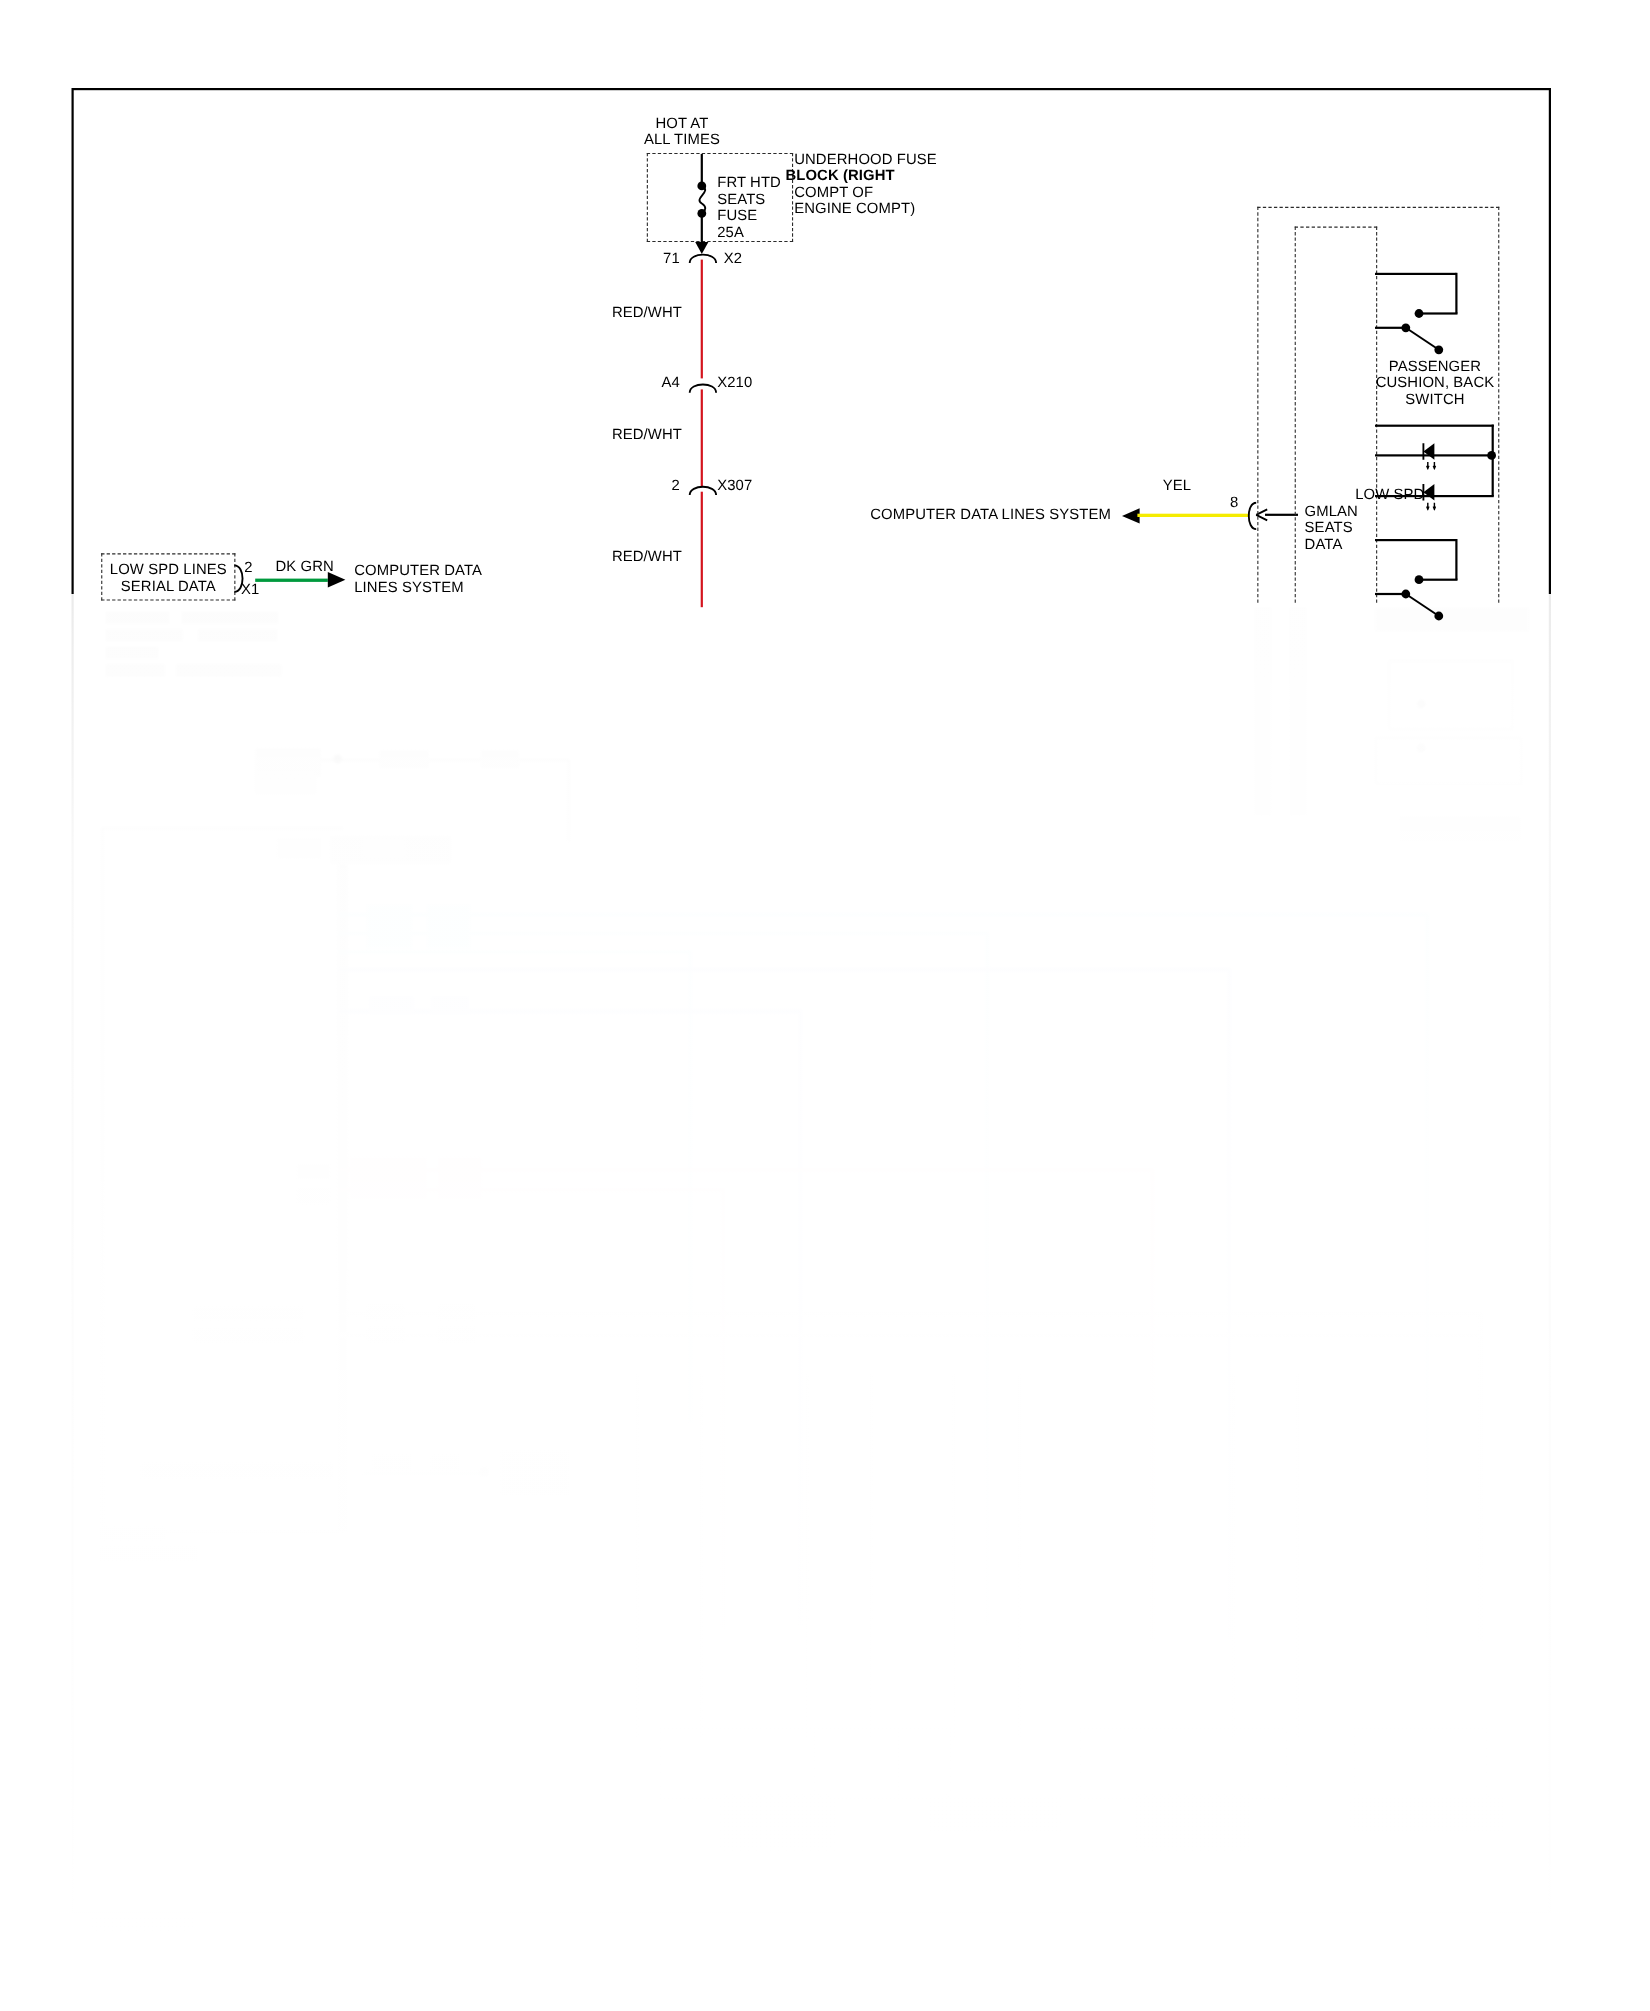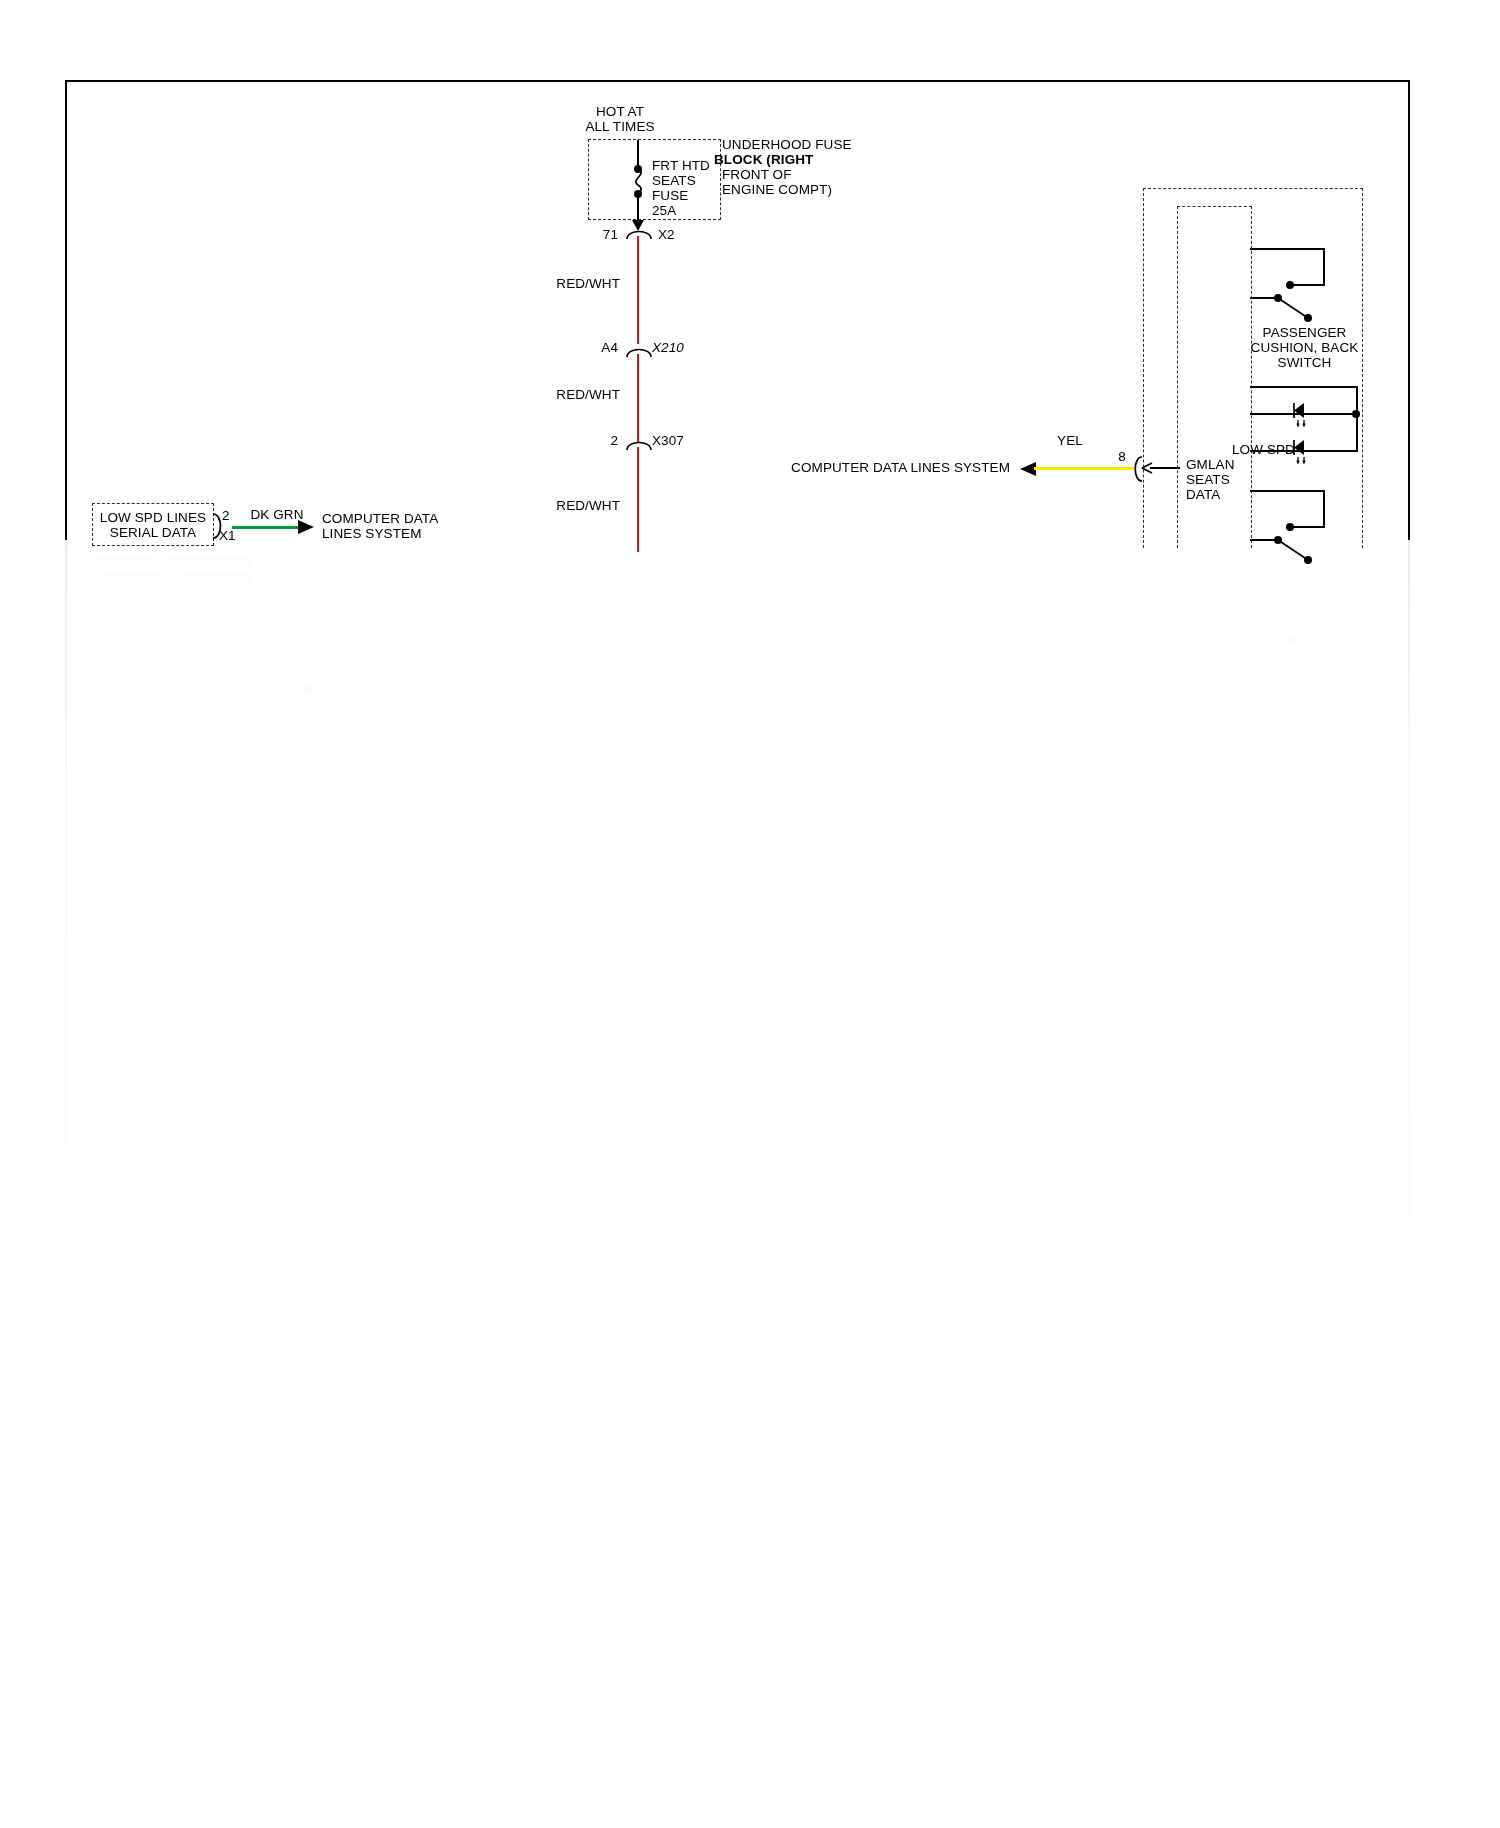--- a/index.html
+++ b/index.html
@@ -147,21 +147,21 @@
 
   <div class="abs" style="left:0;top:0;width:1500px;height:1828px;z-index:60;">
 
     <div class="txt c" style="left:560px;top:105px;width:120px;">HOT AT</div>
     <div class="txt c" style="left:560px;top:120px;width:120px;">ALL TIMES</div>
 
     <div class="dash-box" style="left:588px;top:139px;width:133px;height:81px;"></div>
 
     <div class="txt" style="left:722px;top:138px;">UNDERHOOD FUSE</div>
     <div class="txt" style="left:714px;top:153px;font-weight:bold;">BLOCK (RIGHT</div>
-    <div class="txt" style="left:722px;top:168px;">FRONT OF</div>
+    <div class="txt" style="left:722px;top:168px;">COMPT OF</div>
     <div class="txt" style="left:722px;top:183px;">ENGINE COMPT)</div>
 
     <div class="vline" style="left:637px;top:140px;height:29px;"></div>
 
     <div class="dot" style="left:634px;top:165px;"></div>
     <svg class="abs" style="left:628px;top:168px;" width="24" height="30" viewBox="0 0 24 30">
       <path d="M10,1 C20,6 2,12 10,17 C18,22 8,26 10,29" fill="none" stroke="#000" stroke-width="1.7"></path>
     </svg>
     <div class="dot" style="left:634px;top:190px;"></div>
 
@@ -181,21 +181,21 @@
     <div class="txt r" style="left:580px;top:228px;width:38px;">71</div>
     <div class="txt" style="left:658px;top:228px;">X2</div>
 
     <div class="w v" style="left:637px;top:236px;height:108px;background:#d4141e;width:2.4px;"></div>
     <div class="txt r" style="left:500px;top:277px;width:120px;">RED/WHT</div>
 
     <svg class="abs" style="left:625px;top:344px;" width="28" height="14" viewBox="0 0 28 14">
       <path d="M2,13 C2,3 26,3 26,13" fill="none" stroke="#000" stroke-width="1.7"></path>
     </svg>
     <div class="txt r" style="left:572px;top:341px;width:46px;">A4</div>
-    <div class="txt" style="left:652px;top:341px;font-style:italic;">X210</div>
+    <div class="txt" style="left:652px;top:341px;">X210</div>
 
     <div class="w v" style="left:637px;top:354px;height:88px;background:#d4141e;width:2.4px;"></div>
     <div class="txt r" style="left:500px;top:388px;width:120px;">RED/WHT</div>
 
     <svg class="abs" style="left:625px;top:437px;" width="28" height="14" viewBox="0 0 28 14">
       <path d="M2,13 C2,3 26,3 26,13" fill="none" stroke="#000" stroke-width="1.7"></path>
     </svg>
     <div class="txt r" style="left:572px;top:434px;width:46px;">2</div>
     <div class="txt" style="left:652px;top:434px;">X307</div>
 

